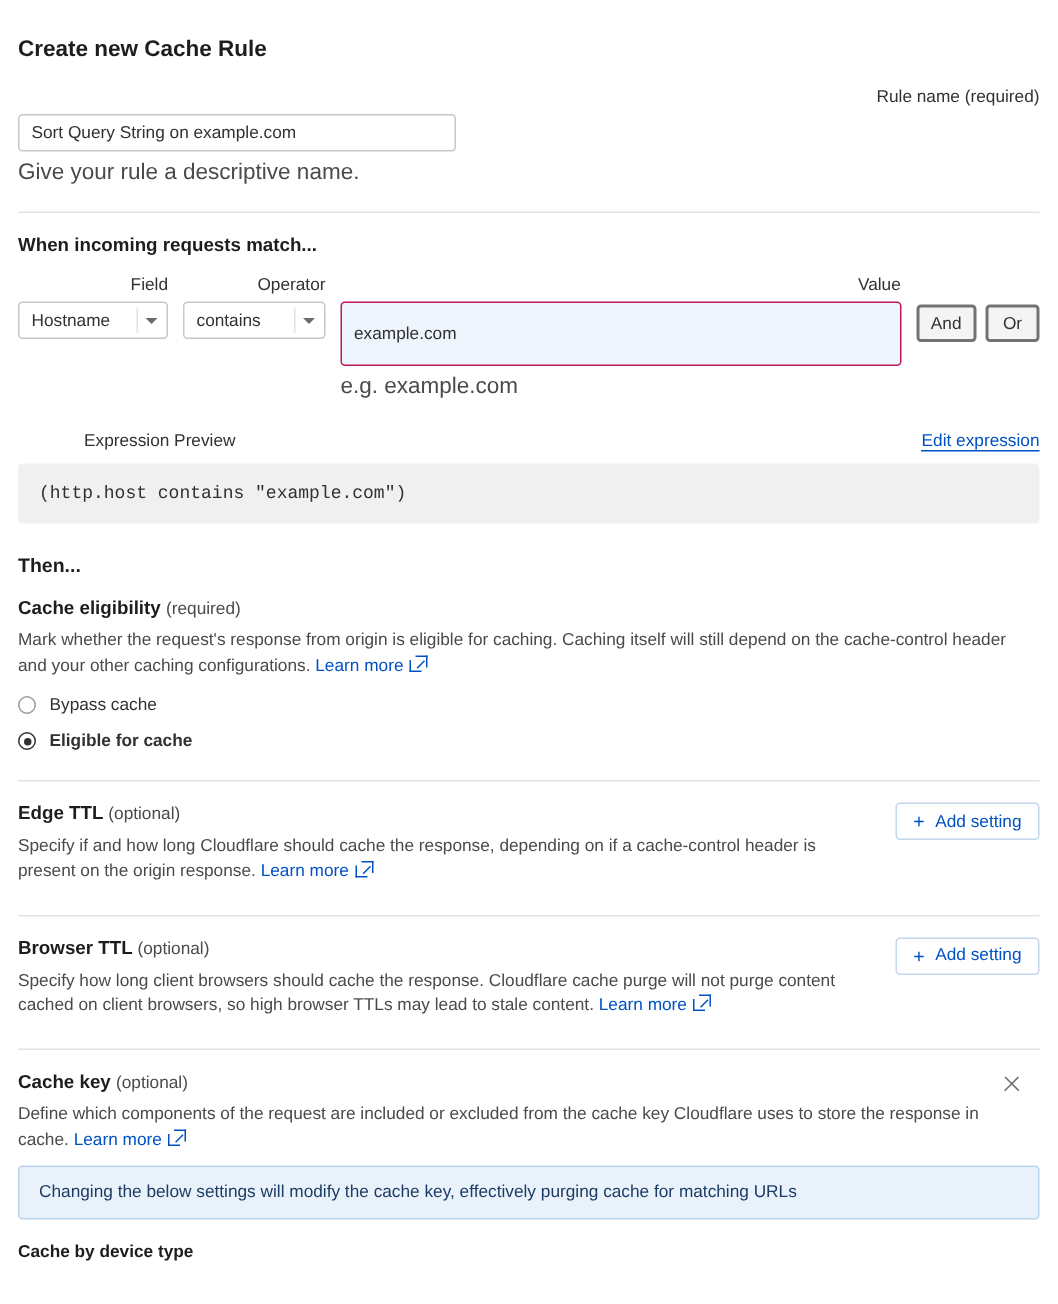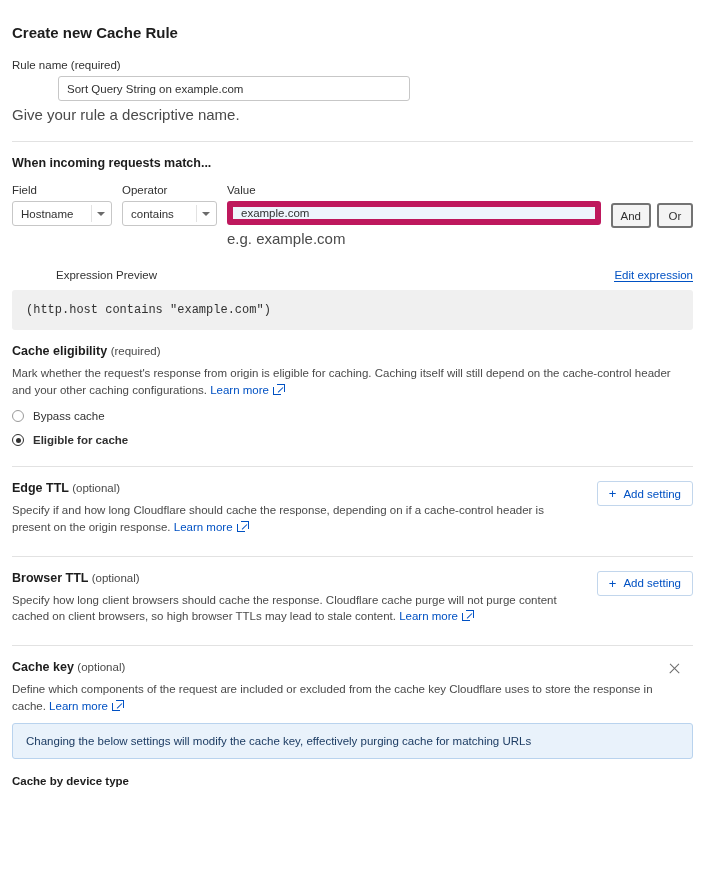--- a/index.html
+++ b/index.html
@@ -19,37 +19,37 @@
     font-size: 15px;
     font-weight: bold;
     color: #1d1d1d;
     padding-top: 24px;
     margin-bottom: 18px;
   }
   .field-label {
     font-size: 11.5px;
     color: #313131;
     margin-bottom: 5px;
+    text-align: right;
   }
   .helper {
     font-size: 15px;
     color: #4a4a4a;
     margin-top: 5px;
   }
   input.text-input {
-    width: 352px;
+    width: 292px;
     height: 25px;
     border: 1px solid #c7c7c7;
     border-radius: 3px;
     padding: 0 8px;
     font-size: 11.5px;
     color: #313131;
     font-family: "Liberation Sans", sans-serif;
     background: #fff;
-    margin-left: 46px;
   }
   hr.sep {
     border: none;
     border-top: 1px solid #e2e2e2;
     margin: 18px 0 14px 0;
   }
   .section-head {
     font-size: 12.5px;
     font-weight: bold;
     color: #1d1d1d;
@@ -89,22 +89,22 @@
   .select-box .divider {
     position: absolute;
     right: 19px;
     top: 3px;
     bottom: 3px;
     width: 1px;
     background: #e2e2e2;
   }
   input.value-input {
     width: 100%;
-    height: 24px;
-    border: 6px solid #be185d;
+    height: 43px;
+    border: 1px solid #be185d;
     border-radius: 3px;
     background: #eef5fd;
     padding: 0 8px;
     font-size: 11.5px;
     color: #313131;
     font-family: "Liberation Sans", sans-serif;
   }
   .btn-gray {
     min-width: 36px;
     height: 25px;
@@ -348,20 +348,21 @@
       <button class="btn-gray">Or</button>
     </div>
   </div>
 
   <div class="expr-row">
     <div class="expr-label">Expression Preview</div>
     <a class="link">Edit expression</a>
   </div>
   <div class="expr-box">(http.host contains "example.com")</div>
 
+  <div class="then">Then...</div>
 
   <div style="margin-top:14px">
     <div class="sub-head">
       <span>Cache eligibility</span>
       <span class="opt">(required)</span>
     </div>
     <div class="desc">
       <span>Mark whether the request's response from origin is eligible for caching. Caching itself will still depend on the cache-control header and your other caching configurations.</span>
       <a class="link-plain">Learn more</a><span class="ext-icon"></span>
     </div>

